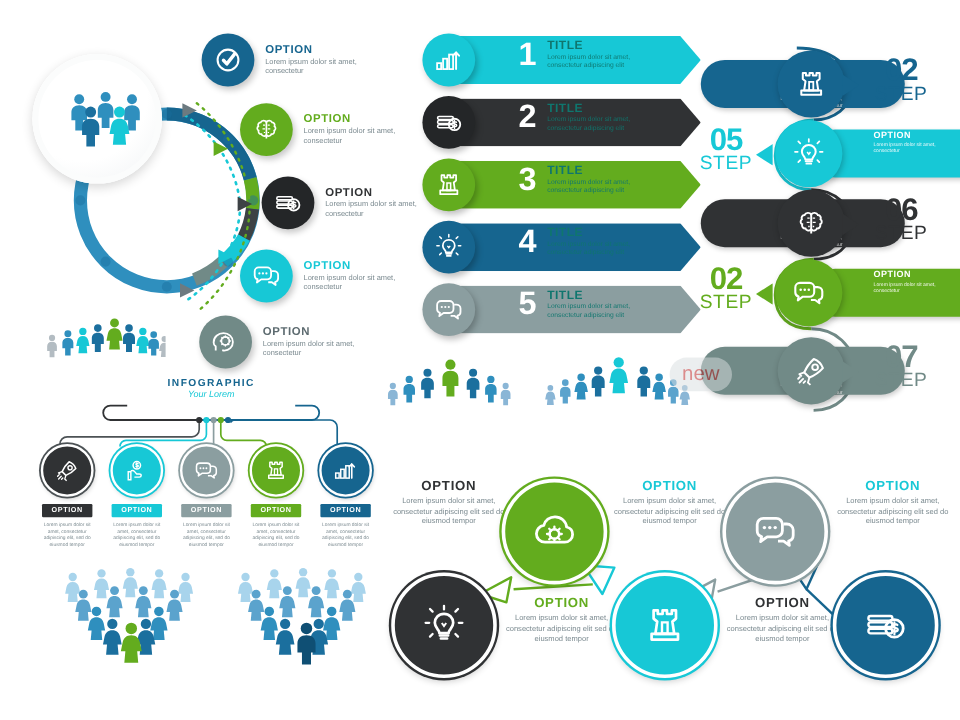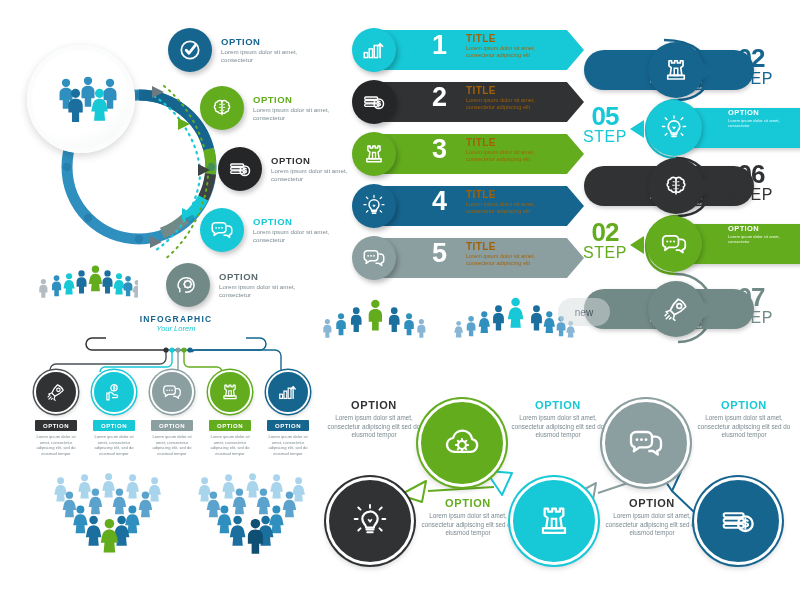--- a/index.html
+++ b/index.html
@@ -41,21 +41,21 @@
   }
   .arrow-circ{
     position:absolute;left:0;top:0;width:44px;height:44px;border-radius:50%;
     display:flex;align-items:center;justify-content:center;
     box-shadow:2px 3px 5px rgba(0,0,0,.25);
   }
   .arrow-num{
     position:absolute;left:80px;top:4px;font-size:27px;color:#fff;font-weight:bold;
     line-height:1;font-family:"Liberation Sans",sans-serif;
   }
-  .arrow-txt{position:absolute;left:114px;top:5px;width:96px;color:#a16207;}
+  .arrow-txt{position:absolute;left:104px;top:5px;width:96px;color:#0f766e;}
   .arrow-txt .a-t{font-size:10px;font-weight:bold;letter-spacing:.4px;}
   .arrow-txt .a-s{font-size:5.6px;line-height:1.32;margin-top:1px;opacity:.95;}
 
   
   #panel-steps{position:absolute;left:578px;top:26px;width:222px;height:340px;}
   .step-row{position:absolute;left:0;width:222px;height:58px;}
   .step-pill{
     position:absolute;top:8px;width:118px;height:40px;border-radius:20px;
     display:flex;align-items:center;
     box-shadow:1px 2px 4px rgba(0,0,0,.2);
@@ -107,21 +107,21 @@
   .people-box{position:absolute;}
 
   
   #watermark{
     position:absolute;left:556px;top:282px;width:246px;height:62px;
     opacity:.5;pointer-events:none;
   }
   .wm-badge{
     position:absolute;left:2px;top:16px;width:52px;height:28px;border-radius:14px;
     background:#d9dee0;display:flex;align-items:center;justify-content:center;
-    font-size:10px;color:#0f172a;
+    font-size:17px;color:#b91c1c;
   }
   .wm-cn{
     position:absolute;left:58px;top:6px;font-size:34px;color:#d4d9db;
     letter-spacing:2px;font-family:"DejaVu Sans",sans-serif;
   }
 </style>
 </head>
 <body>
 
 <div class="stage">

